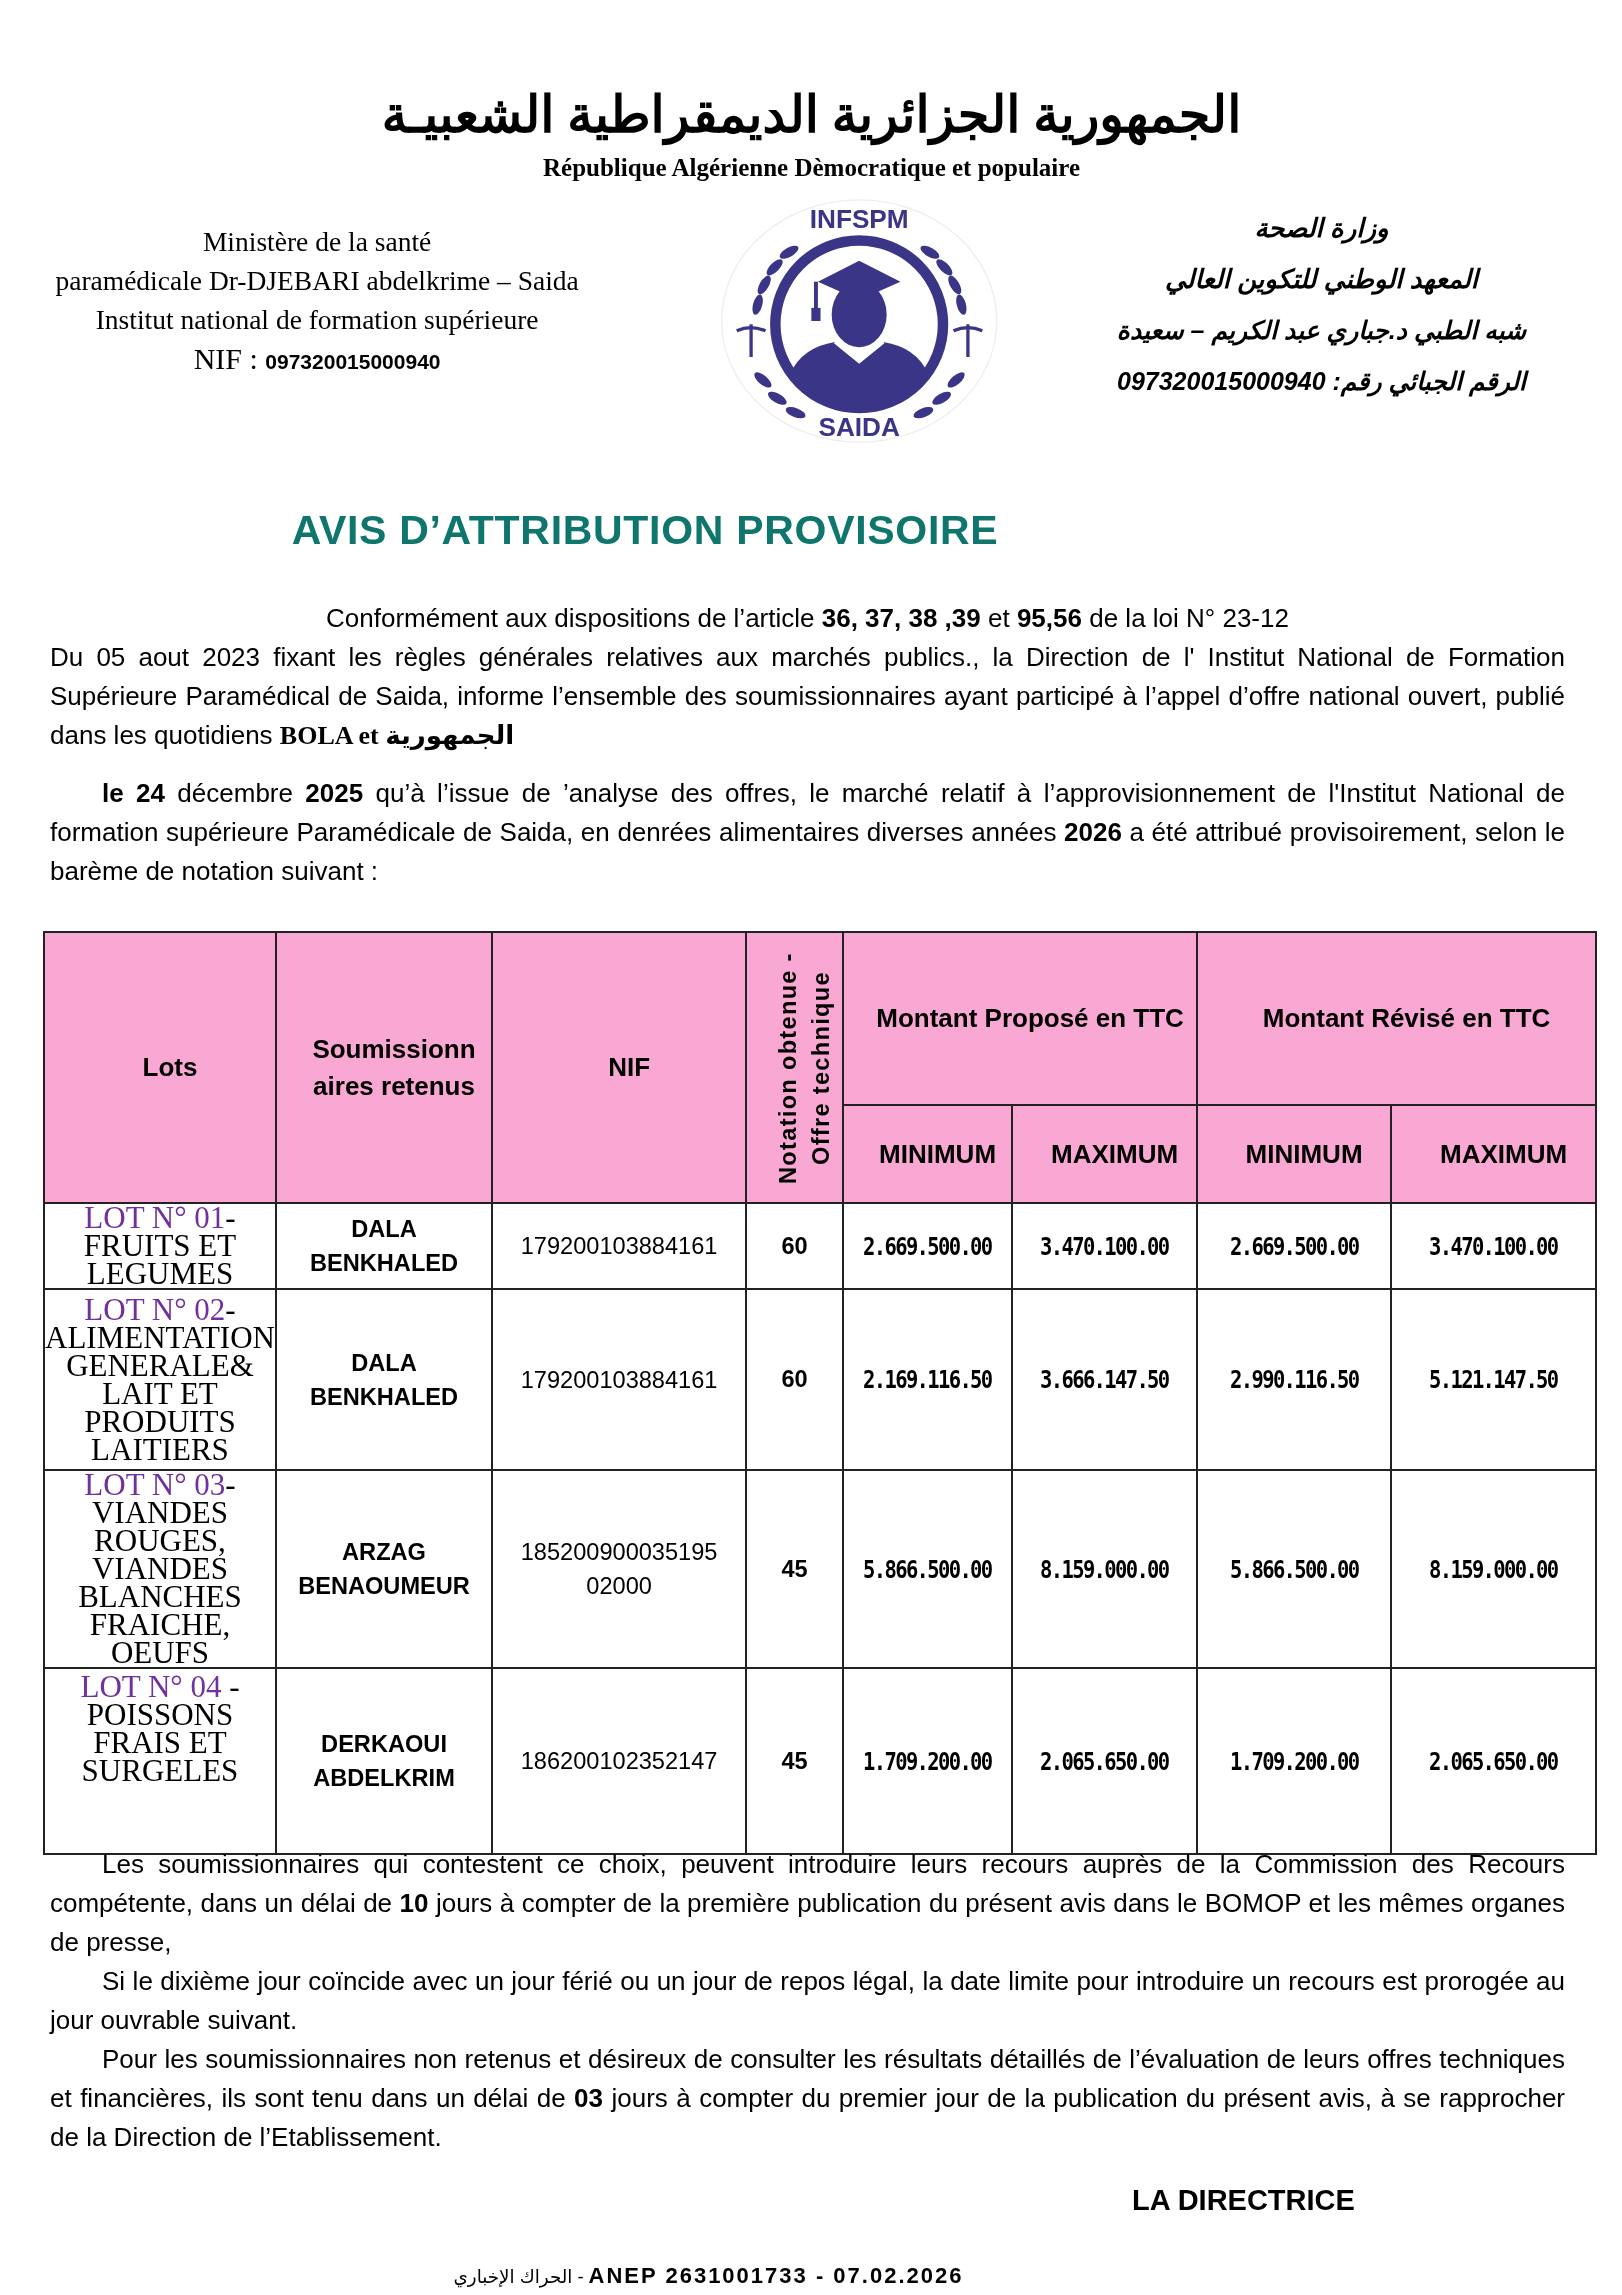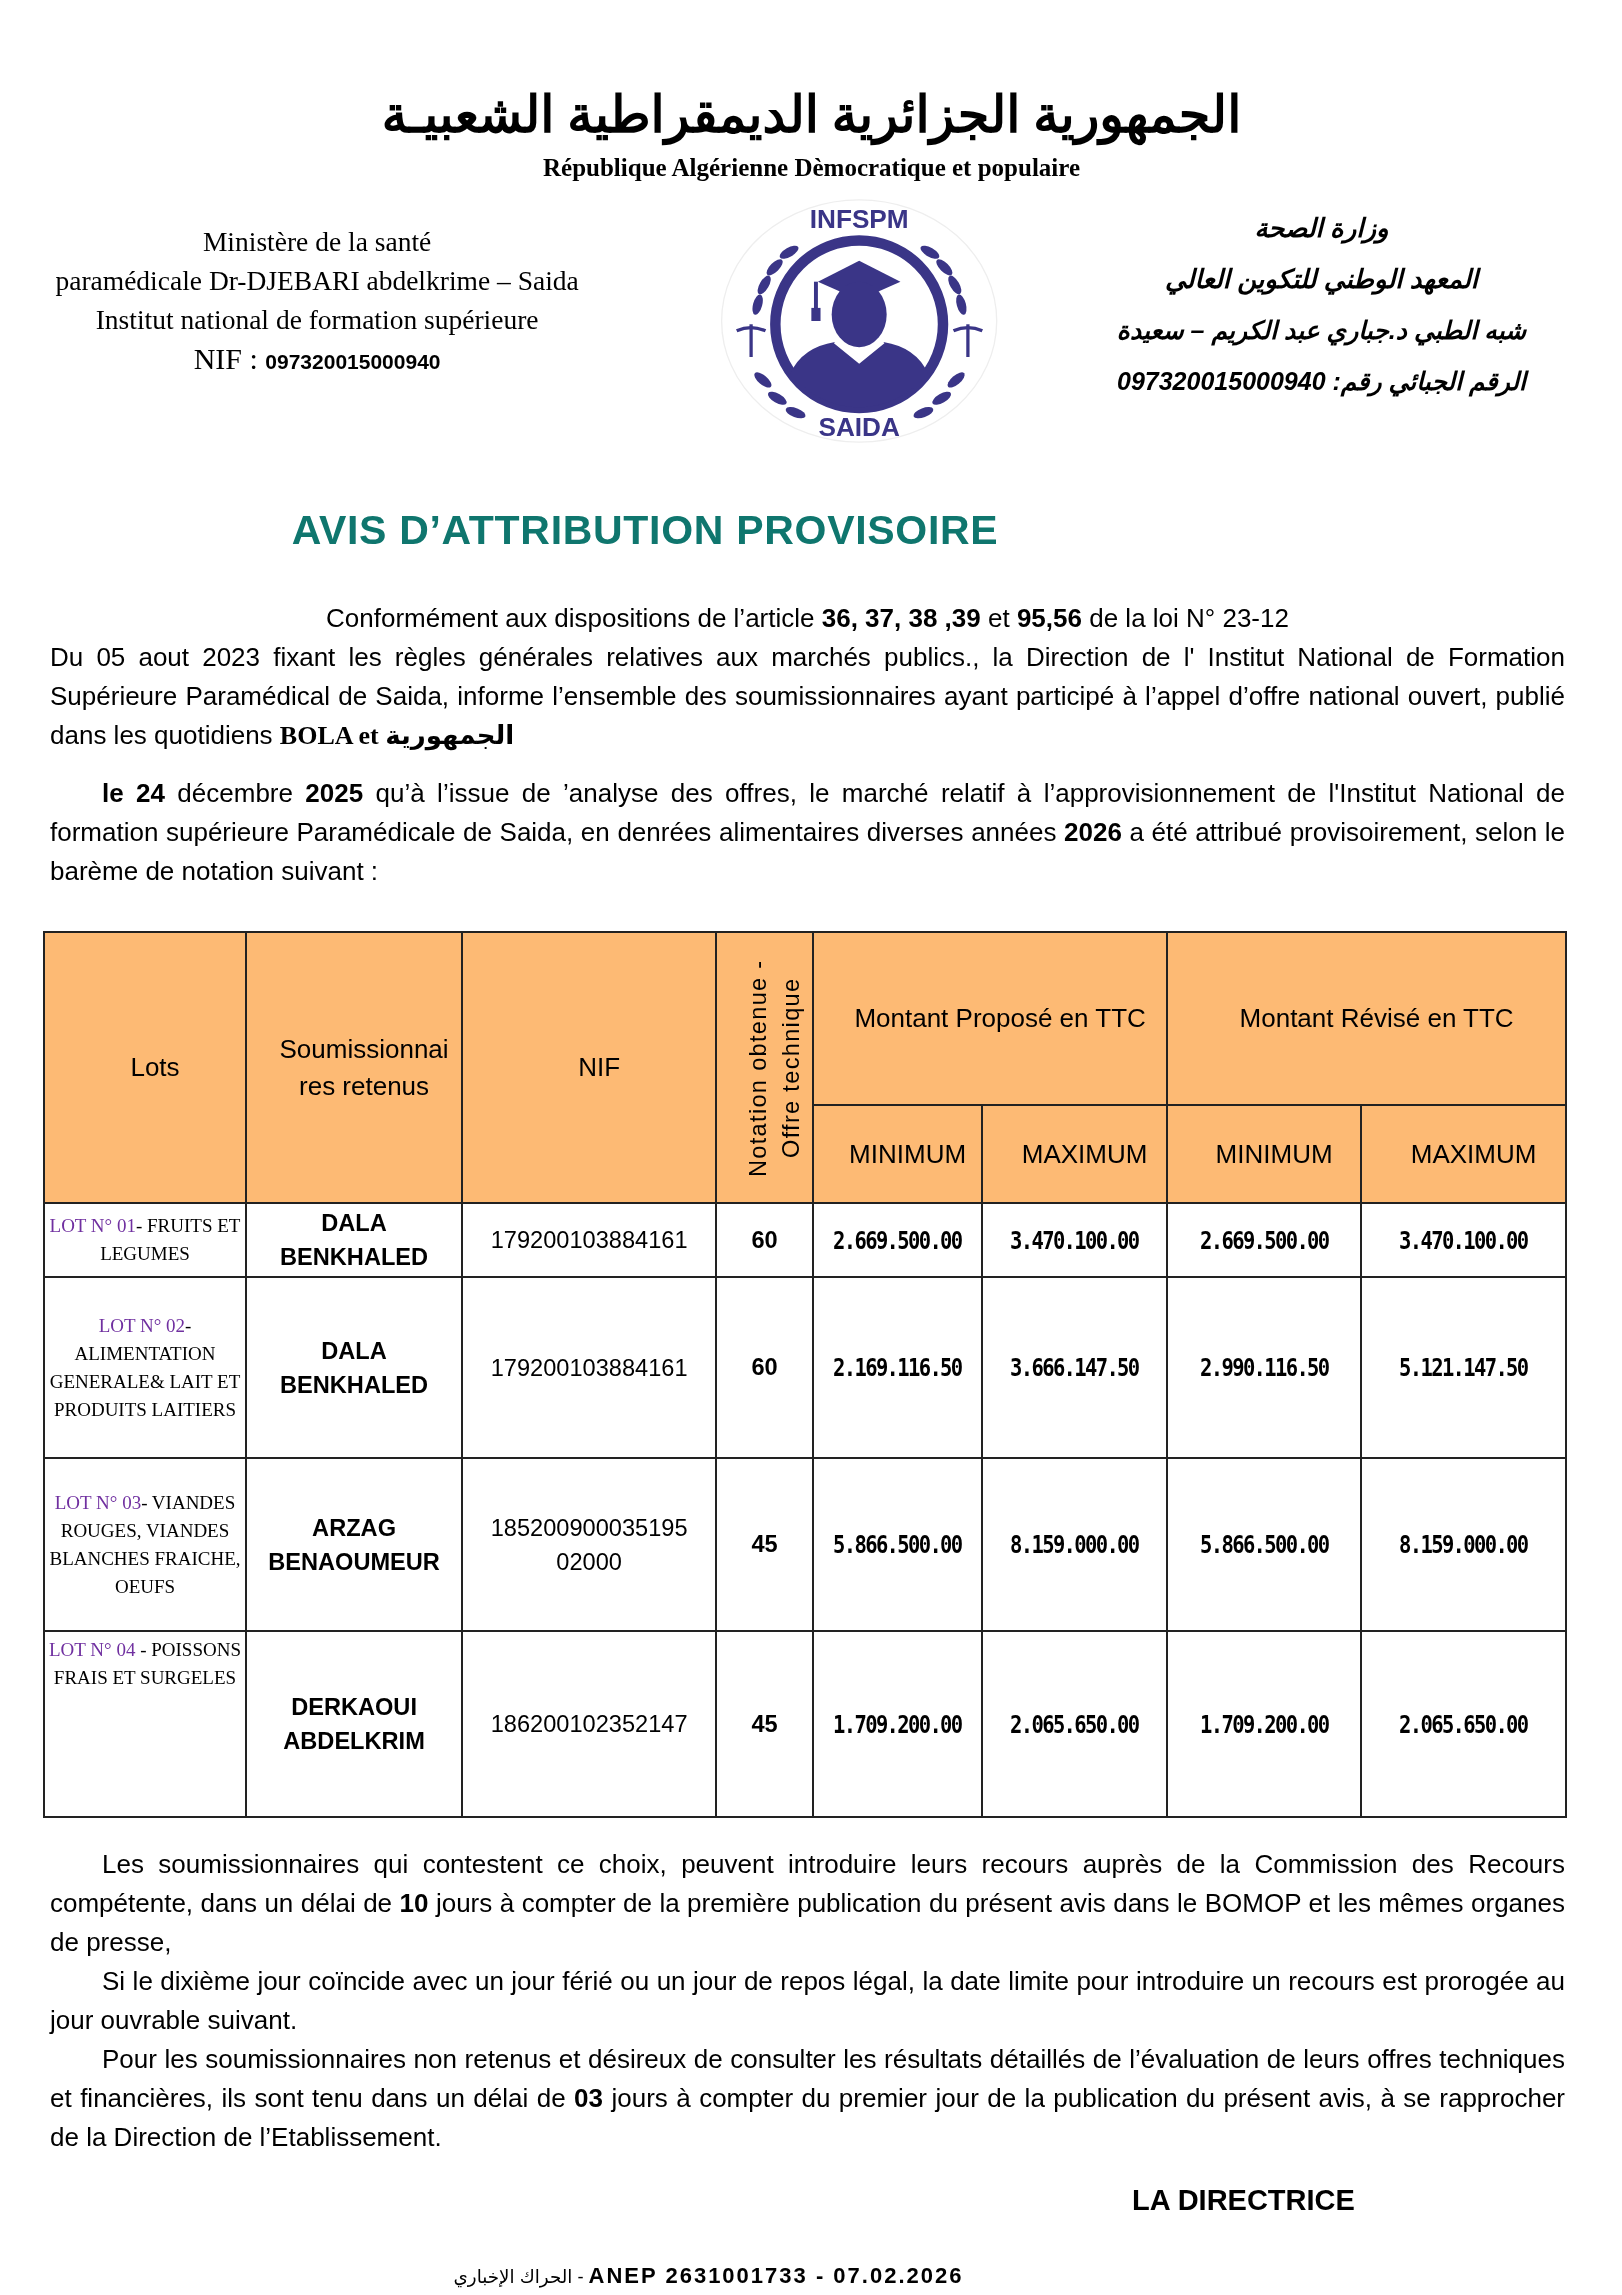--- a/index.html
+++ b/index.html
@@ -24,23 +24,23 @@
   .para { left: 50px; width: 1515px; font-size: 26px; line-height: 39px; text-align: justify; }
   .para b { font-weight: bold; }
   #intro { top: 599px; }
   #intro .line1 { display: block; text-align: center; }
   #intro2 { top: 774px; }
   .indent { text-indent: 52px; }
 
   
   #award-table { left: 43px; top: 931px; border-collapse: collapse; table-layout: fixed; }
   #award-table td, #award-table th { border: 2px solid #222; padding: 0; text-align: center; vertical-align: middle; }
-  #award-table th { background: #fdba74; font-family: "Liberation Sans", sans-serif; font-weight: normal; font-size: 26px; line-height: 37px; padding-left: 20px; }
+  #award-table th { background: #f9a8d4; font-family: "Liberation Sans", sans-serif; font-weight: bold; font-size: 26px; line-height: 37px; padding-left: 20px; }
   .vert { writing-mode: vertical-rl; transform: rotate(180deg); font-size: 23.6px; line-height: 33px; margin: 0 auto; letter-spacing: 1.3px; }
-  .lot { font-family: "Liberation Serif", serif; font-size: 19px; line-height: 28px; }
+  .lot { font-family: "Liberation Serif", serif; font-size: 31px; line-height: 28px; }
   .lot .lotnum { color: #7030a0; }
   .supp { font-family: "Liberation Sans", sans-serif; font-weight: bold; font-size: 23.6px; line-height: 34px; margin-left: 12px; }
   .nif { font-family: "Liberation Sans", sans-serif; font-size: 23.6px; line-height: 34px; }
   .score { font-family: "Liberation Sans", sans-serif; font-weight: bold; font-size: 23.6px; }
   .amt { font-family: "DejaVu Sans Mono", monospace; font-weight: bold; font-size: 25px; letter-spacing: -2px; transform: scaleX(0.82); display: inline-block; }
 
   #recours { top: 1845px; }
   #signature { left: 1132px; top: 2184px; font-size: 29px; font-weight: bold; }
   #footer { left: 0; width: 1417px; top: 2263px; text-align: center; font-size: 22px; }
   #footer .ref { font-weight: bold; letter-spacing: 2px; }

